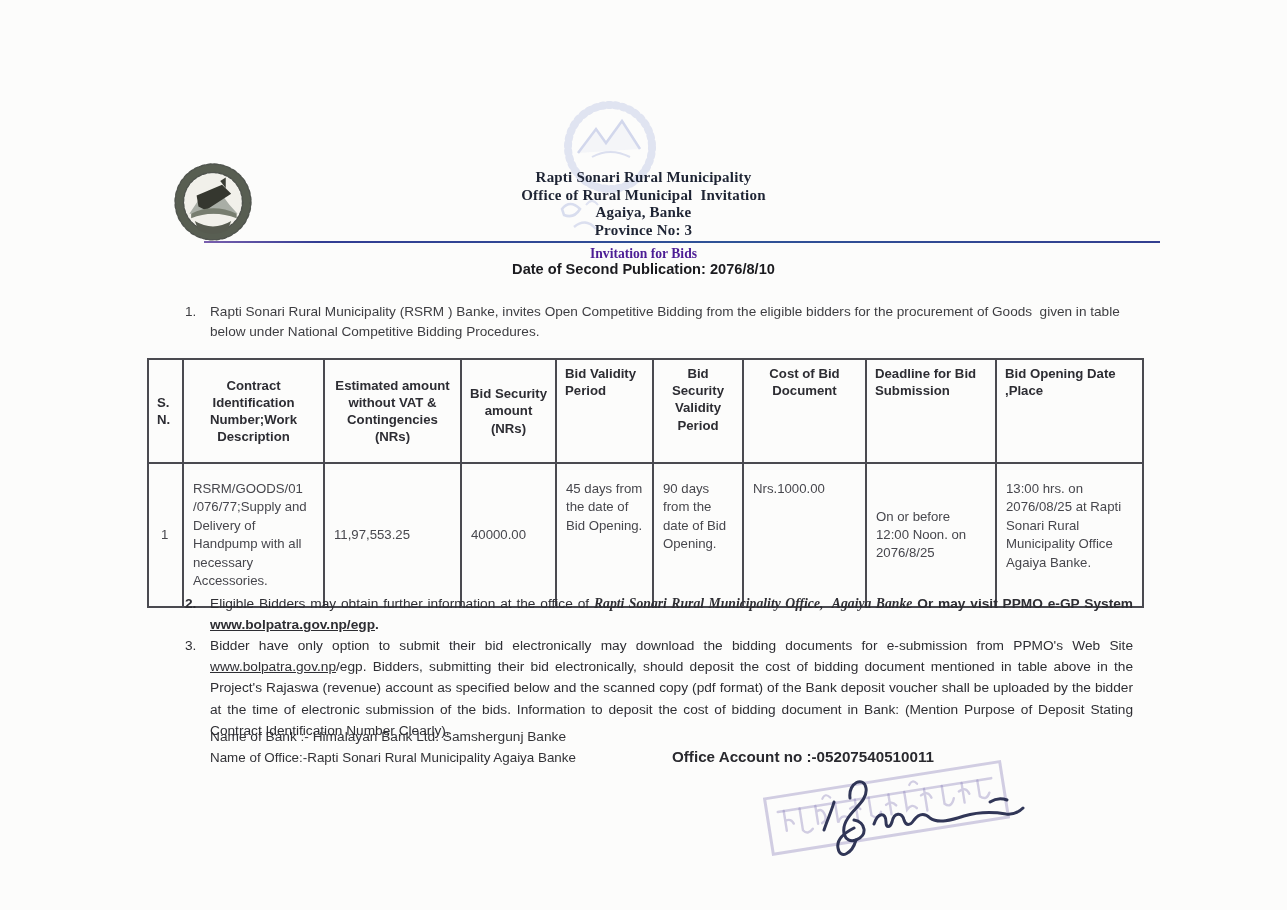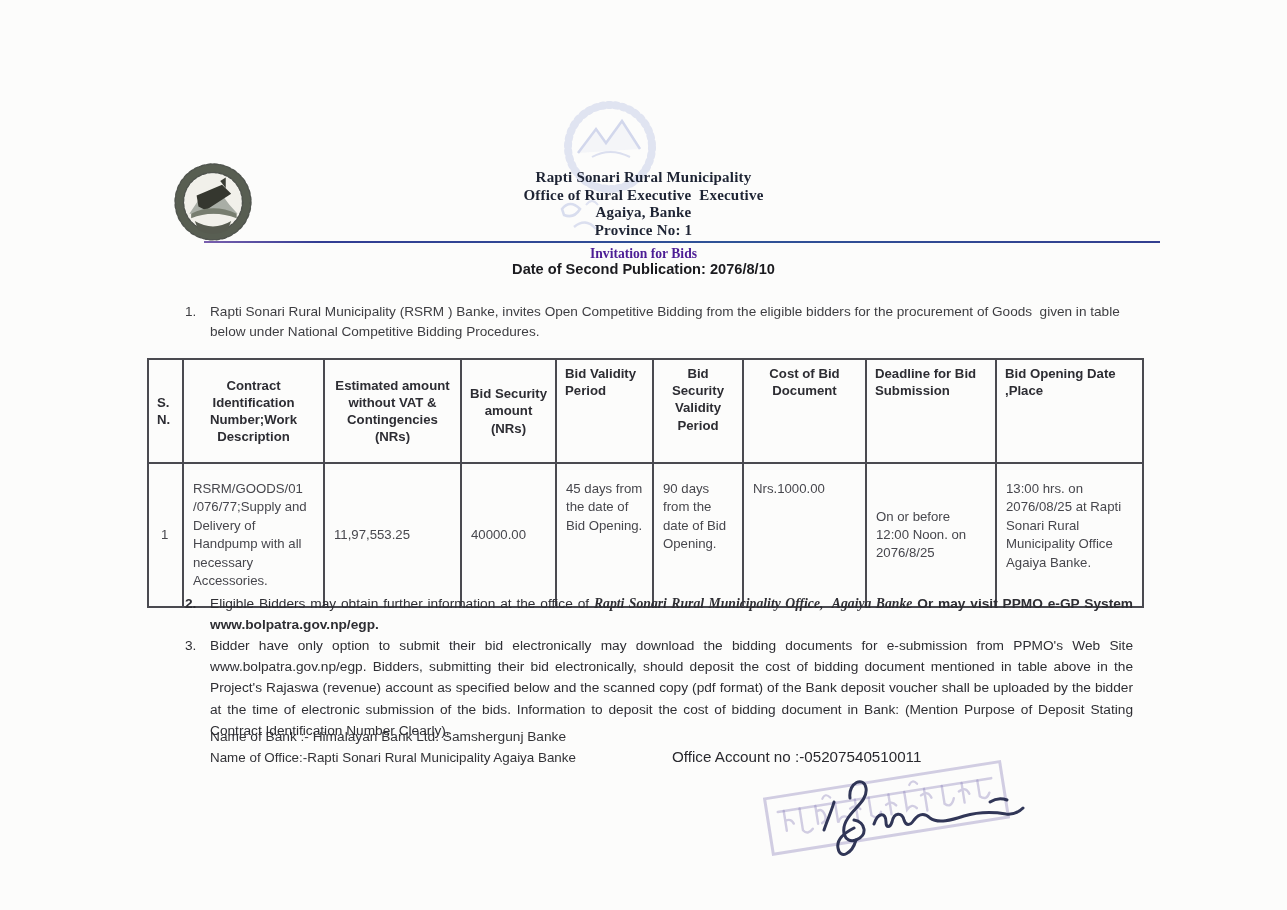--- a/index.html
+++ b/index.html
@@ -24,27 +24,27 @@
   .item{position:absolute;display:flex;align-items:flex-start;z-index:1;}
   .item .num{flex:0 0 25px;}
   .item .txt{flex:1;}
   .item1{left:185px;top:302px;width:945px;font-size:13.6px;line-height:20.4px;color:#3e3e42;}
   .item1 .txt{white-space:pre-wrap;}
   .item2{left:185px;top:593px;width:948px;font-size:13.7px;line-height:21px;color:#2e2e33;}
   .item2 .txt{text-align:justify;}
   .item2 .num{font-weight:bold;}
   .office-name{font-family:"Liberation Serif",serif;font-weight:bold;font-style:italic;white-space:pre-wrap;margin-top:26px;}
   .b{font-weight:bold;}
-  .url{cursor:pointer;}
+  .url{text-decoration:underline;cursor:pointer;}
   .item3{left:185px;top:635px;width:948px;font-size:13.7px;line-height:21.2px;color:#2e2e33;}
   .item3 .txt{text-align:justify;}
 
   .bank-line{position:absolute;left:210px;top:729px;font-size:13.7px;color:#333337;z-index:1;}
   .office-row{position:absolute;left:210px;top:750px;width:925px;font-size:13.4px;color:#333337;z-index:1;}
-  .account{position:absolute;left:462px;top:-2px;font-size:15.2px;color:#29292e;}
+  .account{position:absolute;left:462px;top:-2px;font-size:15.2px;color:#29292e;font-weight:bold;}
 
   
   table.bid{position:absolute;left:147px;top:358px;width:995px;z-index:1;
         border-collapse:collapse;table-layout:fixed;font-size:13.2px;}
   table.bid th,table.bid td{border:2px solid #4a4a50;overflow:hidden;}
   table.bid th{font-weight:bold;color:#2d2d33;padding:5px 8px;line-height:17.2px;}
   table.bid td{color:#47474d;padding:16px 9px;line-height:18.4px;}
   .ac{text-align:center}.al{text-align:left}
   .vm{vertical-align:middle}.vt{vertical-align:top}
   th.vt{padding-top:9px;margin-top:36px;}
@@ -75,23 +75,23 @@
     <circle cx="64" cy="50" r="42" fill="none" stroke="#97a3d6" stroke-width="8" stroke-dasharray="2 5" stroke-linecap="round" opacity="0.5"></circle>
     <path d="M32,56 L50,32 L60,46 L76,24 L94,52" fill="rgba(160,170,220,0.22)" stroke="#8f9cd4" stroke-width="2.5" opacity="0.7"></path>
     <path d="M46,60 Q64,50 84,60" fill="none" stroke="#8f9cd4" stroke-width="2" opacity="0.55"></path>
     <path d="M16,112 Q24,102 34,112 Q28,122 18,118 Z" fill="none" stroke="#8f9cd4" stroke-width="2.5" opacity="0.6"></path>
     <path d="M28,130 Q40,120 50,132" fill="none" stroke="#8f9cd4" stroke-width="2.5" opacity="0.55"></path>
     <path d="M40,108 q6,-8 12,0" fill="none" stroke="#8f9cd4" stroke-width="2" opacity="0.5"></path>
   </svg>
 
   <div class="header-block">
     <div class="hline">Rapti Sonari Rural Municipality</div>
-    <div class="hline">Office of Rural Executive  Executive</div>
+    <div class="hline">Office of Rural Municipal  Invitation</div>
     <div class="hline">Agaiya, Banke</div>
-    <div class="hline">Province No: 1</div>
+    <div class="hline">Province No: 3</div>
   </div>
 
   <div class="rule"></div>
 
   <div class="doc-title">Invitation for Bids</div>
   <div class="pub-date">Date of Second Publication: 2076/8/10</div>
 
   <div class="item item1">
     <span class="num">1.</span>
     <span class="txt">Rapti Sonari Rural Municipality (RSRM ) Banke, invites Open Competitive Bidding from the eligible bidders for the procurement of Goods  given in table below under National Competitive Bidding Procedures.</span>

